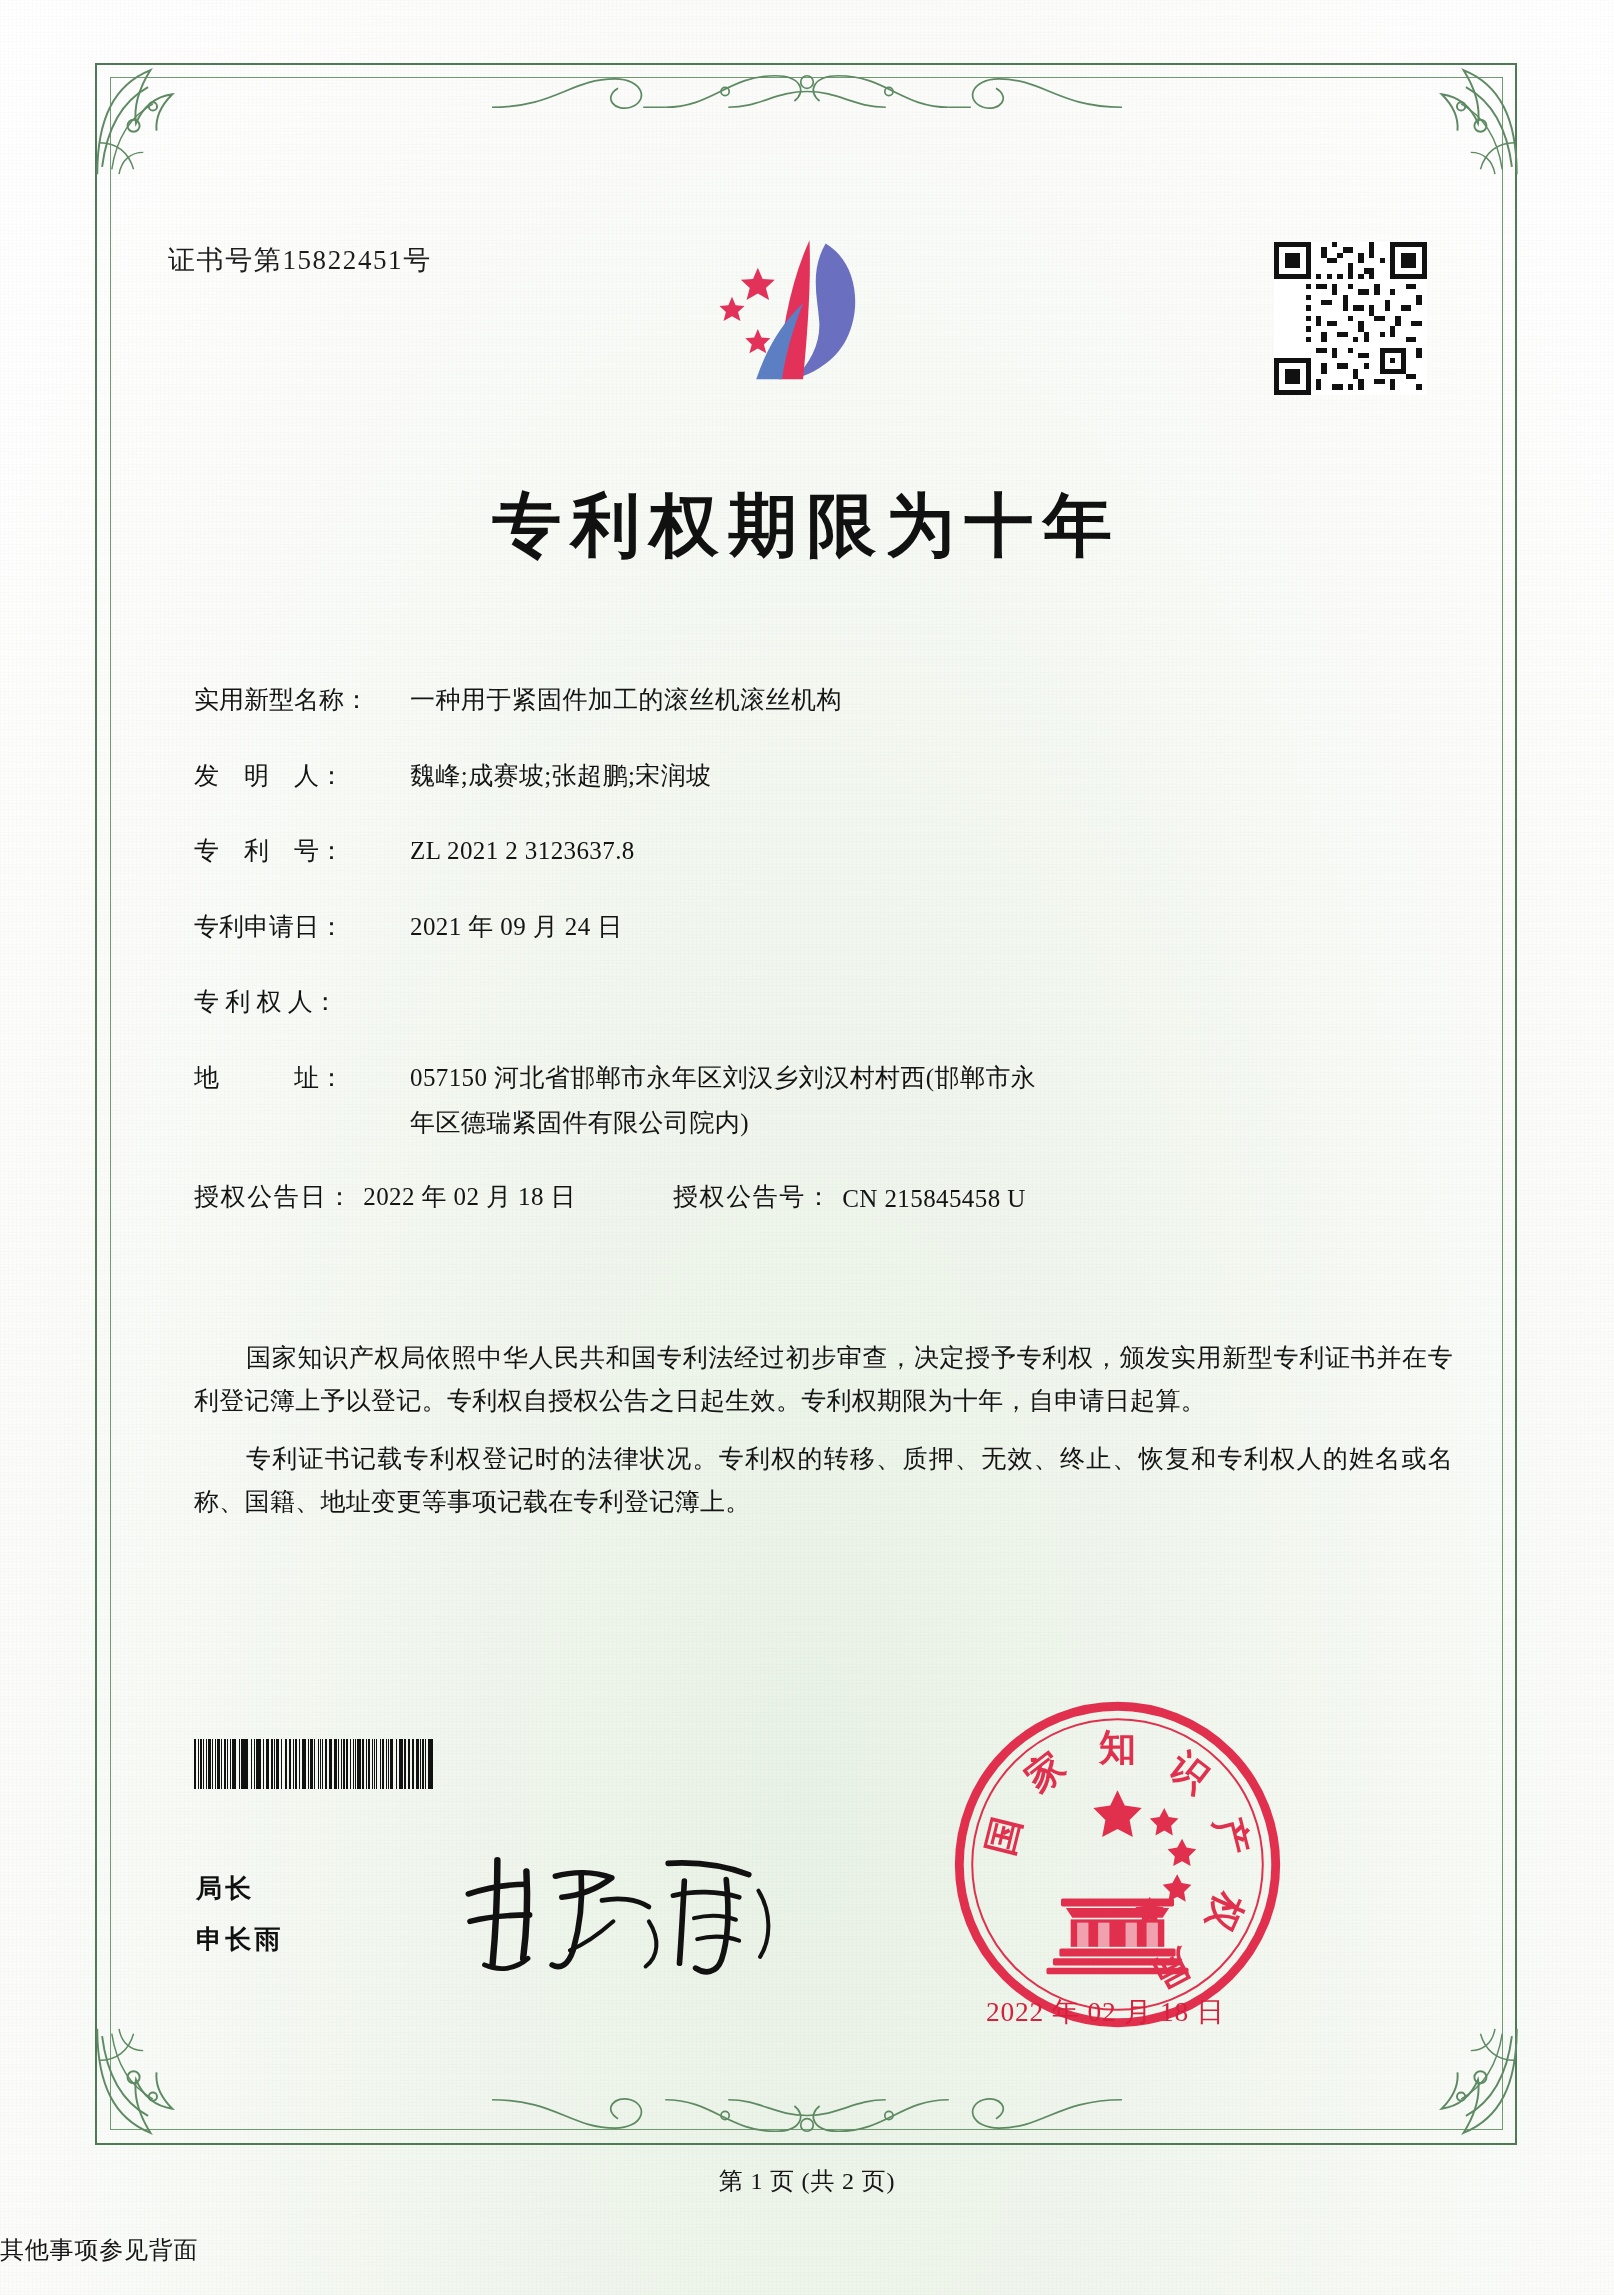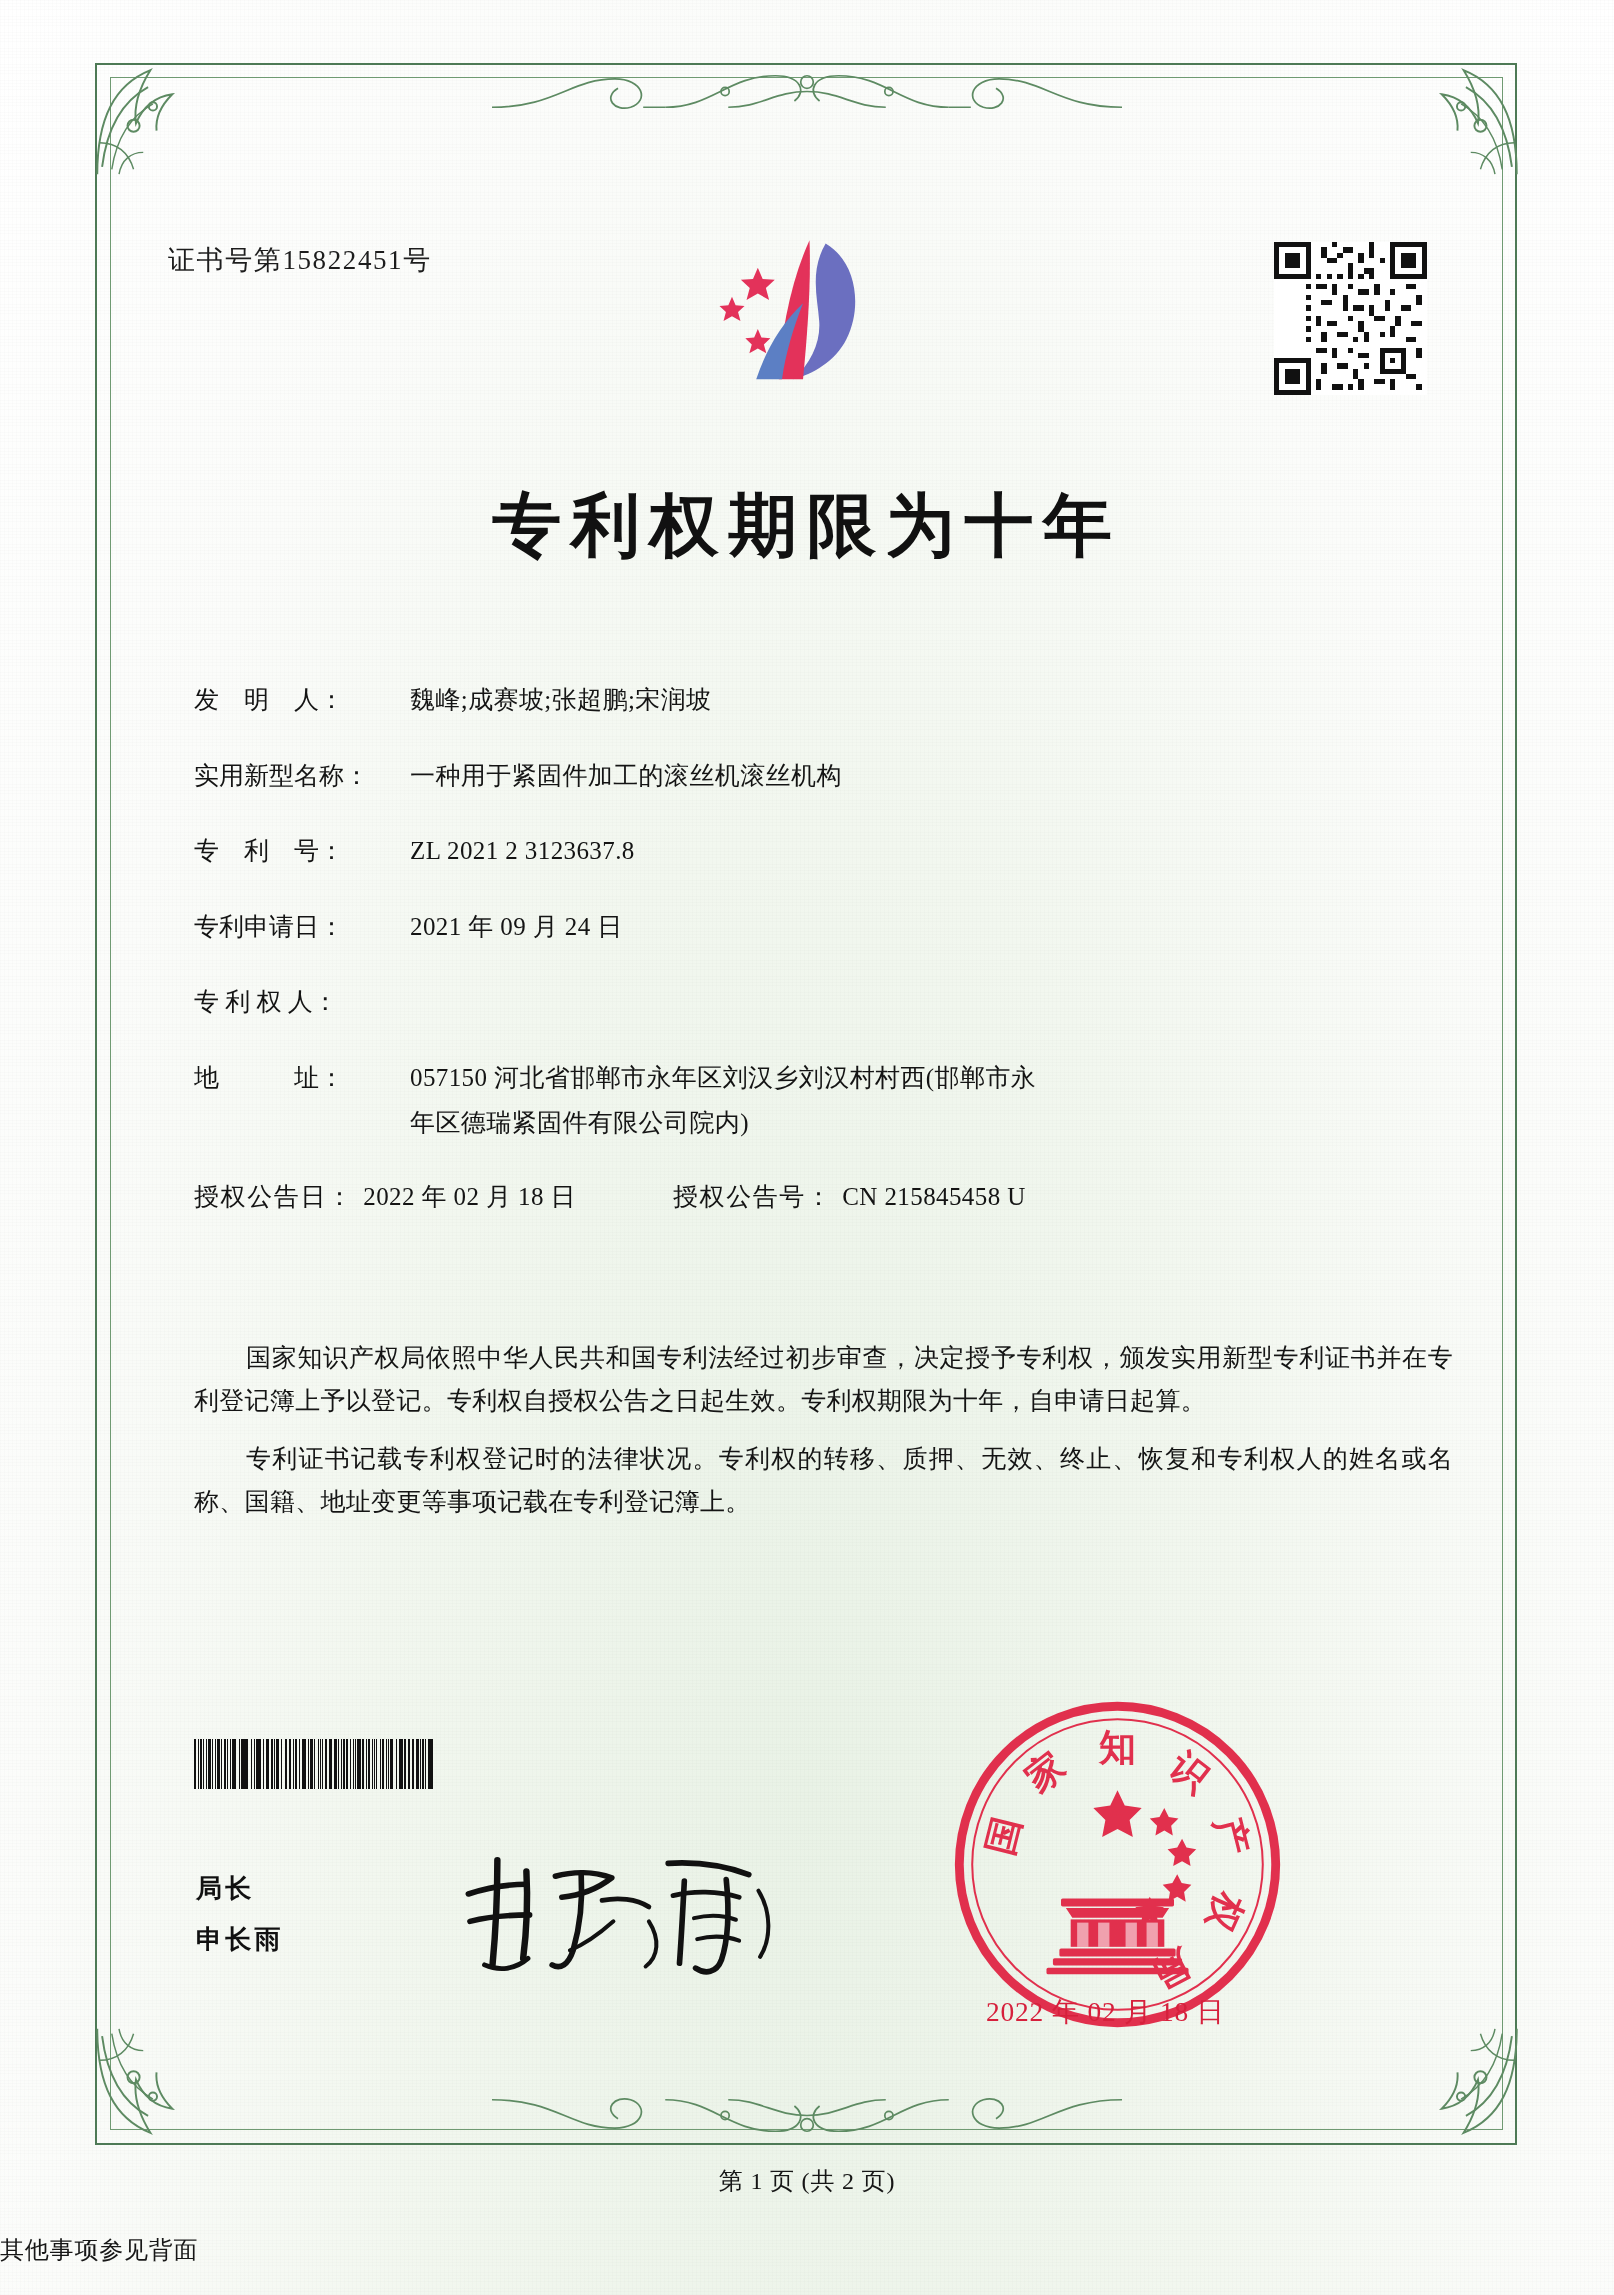--- a/index.html
+++ b/index.html
@@ -154,21 +154,21 @@
     white-space: nowrap;
   }
   .field-value {
     flex: 1 1 auto;
     letter-spacing: 0.4px;
   }
   .field-value .line2 { display: block; margin-top: 9.7px; }
 
   .row-dual {
     display: flex;
-    align-items: center;
+    align-items: flex-end;
     font-size: 25px;
     margin-bottom: 36px;
     color: #141414;
   }
   .row-dual .d-label { white-space: nowrap; letter-spacing: 1.6px; }
   .row-dual .d-value { white-space: nowrap; margin-left: 9.7px; letter-spacing: 0.4px; }
   .row-dual .d-gap { width: 97px; flex: 0 0 97px; }
 
   
   .paragraphs {
@@ -460,27 +460,27 @@
           <rect x="16" y="26" width="1" height="2"></rect>
       </g>
     </svg>
   </div>
 
   <div class="main-title">专利权期限为十年</div>
 
   <div class="fields">
 
     <div class="field-row">
+      <span class="field-label">实用新型名称：</span>
+      <span class="field-value">一种用于紧固件加工的滚丝机滚丝机构</span>
+    </div>
+
+    <div class="field-row">
       <span class="field-label">发　明　人：</span>
       <span class="field-value">魏峰;成赛坡;张超鹏;宋润坡</span>
-    </div>
-
-    <div class="field-row">
-      <span class="field-label">实用新型名称：</span>
-      <span class="field-value">一种用于紧固件加工的滚丝机滚丝机构</span>
     </div>
 
     <div class="field-row">
       <span class="field-label">专　利　号：</span>
       <span class="field-value">ZL 2021 2 3123637.8</span>
     </div>
 
     <div class="field-row">
       <span class="field-label">专利申请日：</span>
       <span class="field-value">2021 年 09 月 24 日</span>

